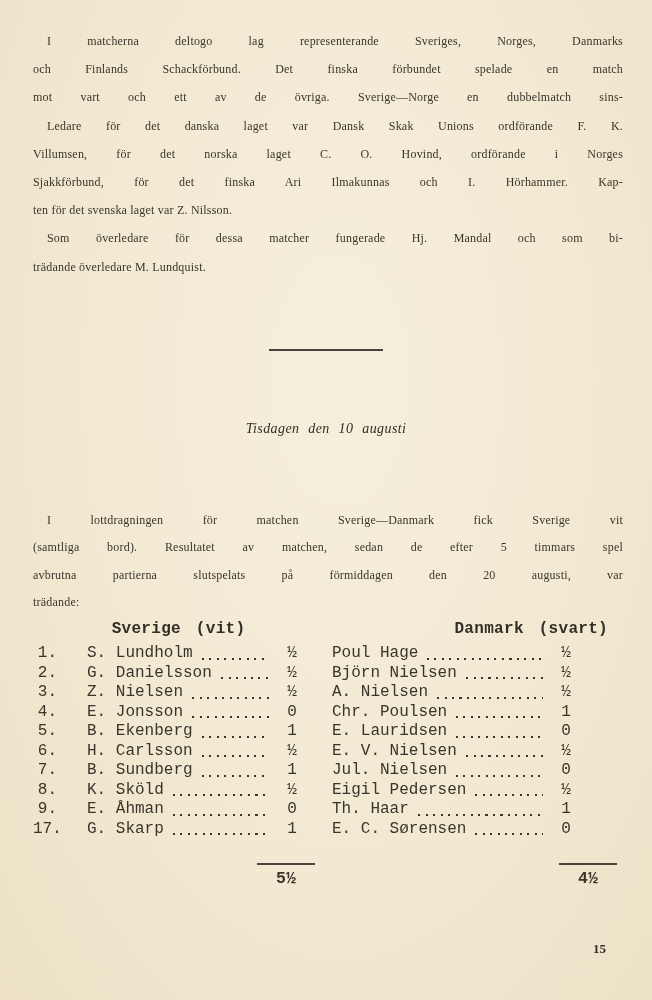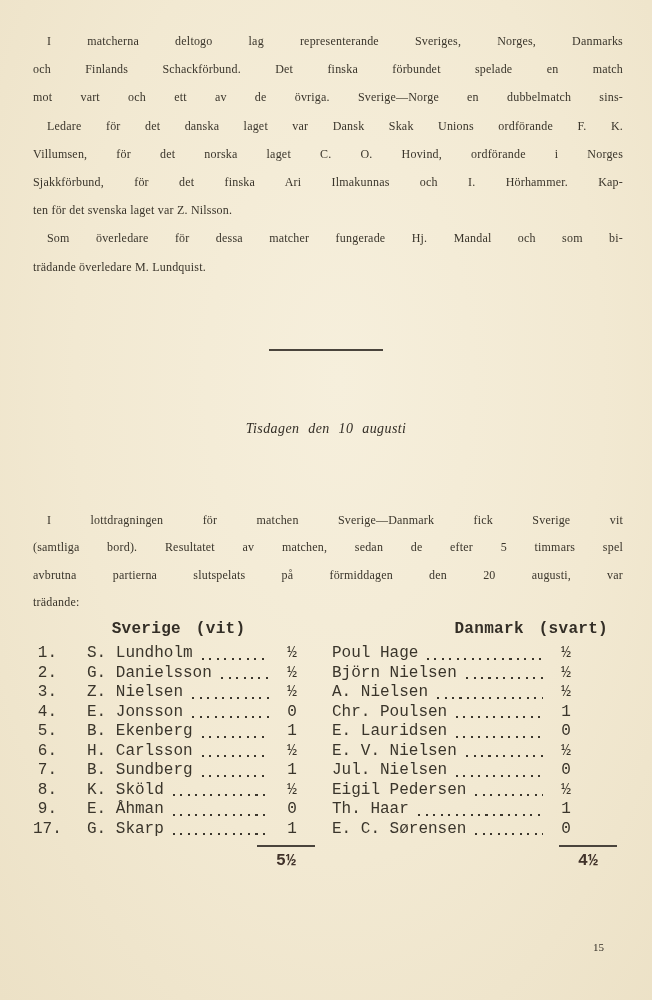--- a/index.html
+++ b/index.html
@@ -51,33 +51,33 @@
   .row { display:flex; align-items:baseline; line-height:19.5px; white-space:nowrap; }
   .row .num  { width:24px; text-align:right; }
   .col-left .row .name { margin-left:30px; }
   .leader {
     flex:1; min-width:10px; height:2px;
     align-self:flex-end; margin:0 5px 4px 9px;
     background-image:repeating-linear-gradient(to right,#3b362c 0 2px,transparent 2px 7.5px);
   }
   .score { width:36px; text-align:center; }
 
-  .res-totals { display:flex; margin-top:6px; }
+  .res-totals { display:flex; margin-top:24px; }
   .tot { display:flex; flex-direction:column; align-items:flex-end; }
   .tot-left  { width:277px; }
   .tot-right { width:252px; margin-left:46px; }
   .tot-box { text-align:center; }
   .tot-left  .tot-box { width:62px; margin-right:-7px; }
   .tot-right .tot-box { width:62px; margin-right:-11px; }
   .tot-rule { height:2px; background:#4a443c; margin:0 2px 4px 2px; }
   .tot-val  { font-weight:bold; font-size:16.5px; color:#40322a; }
 
   .page-num {
     position:absolute; top:941px; left:593px;
-    font-weight:normal; font-size:11px; color:#332e26;
+    font-weight:bold; font-size:13px; color:#332e26;
   }
 </style>
 </head>
 <body>
 
 <div class="page">
 
   <div class="para-block body-text">
     <div class="para">
         <div class="tline first">I matcherna deltogo lag representerande Sveriges, Norges, Danmarks</div>

